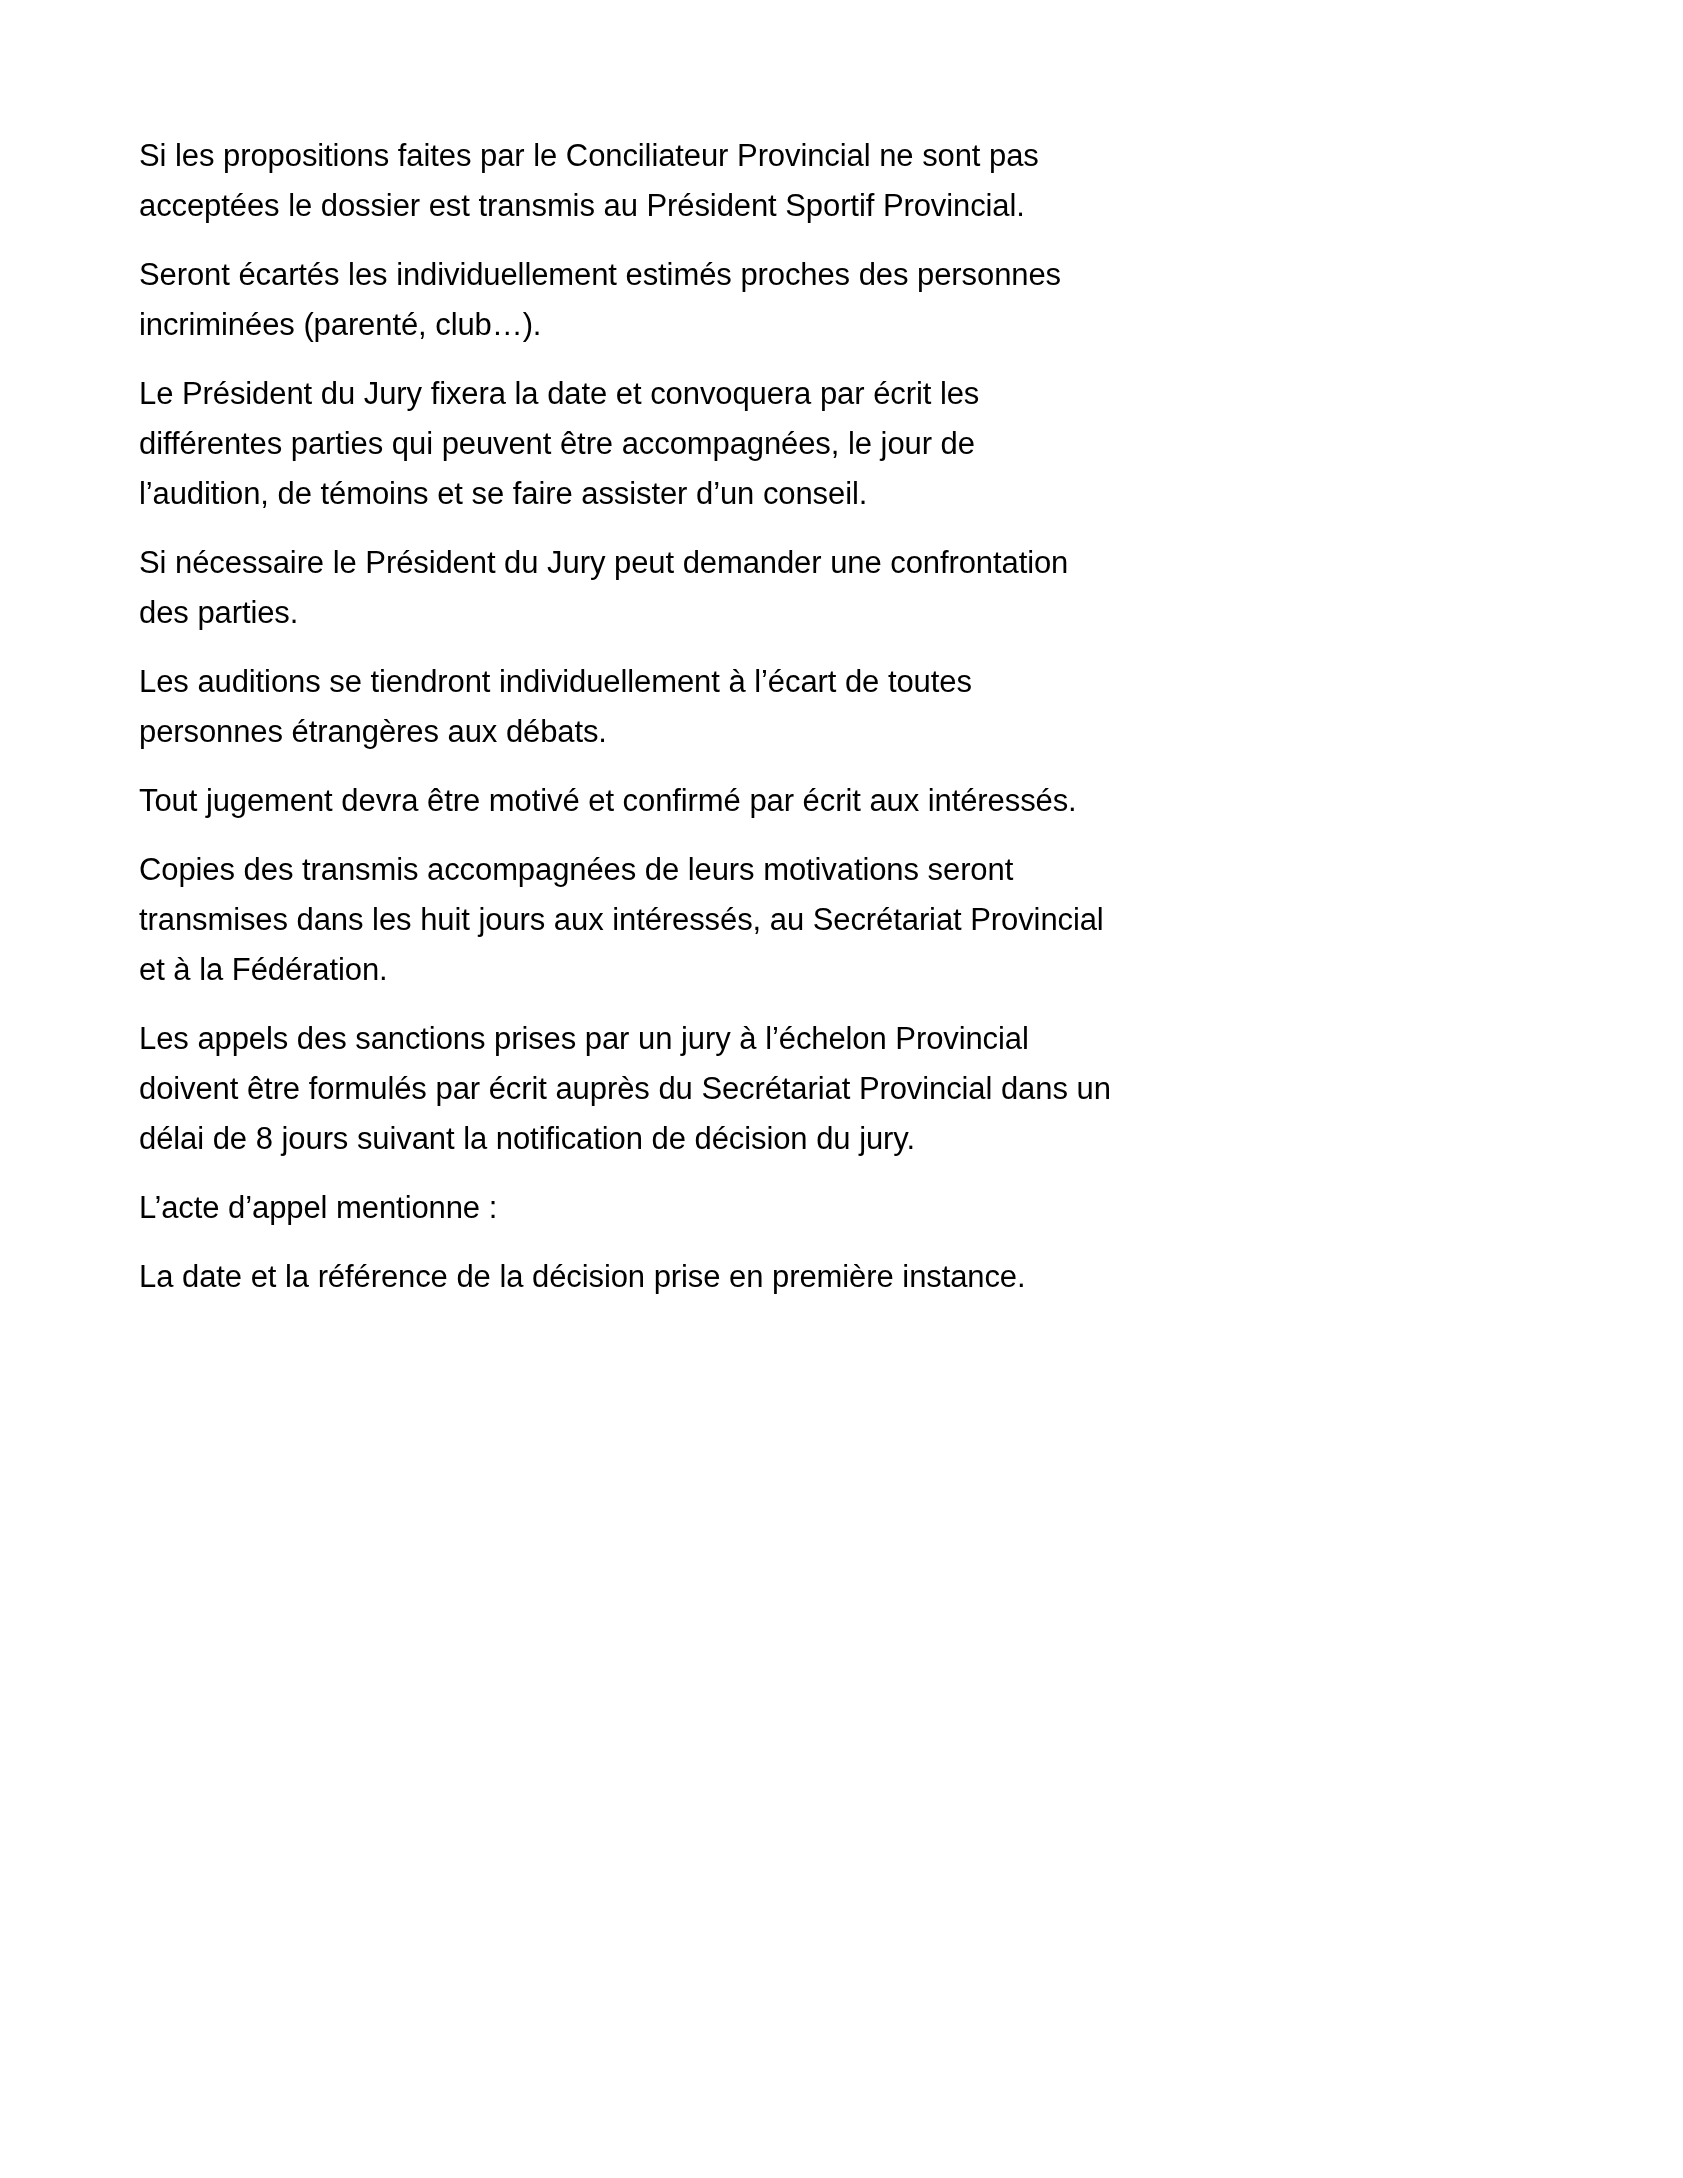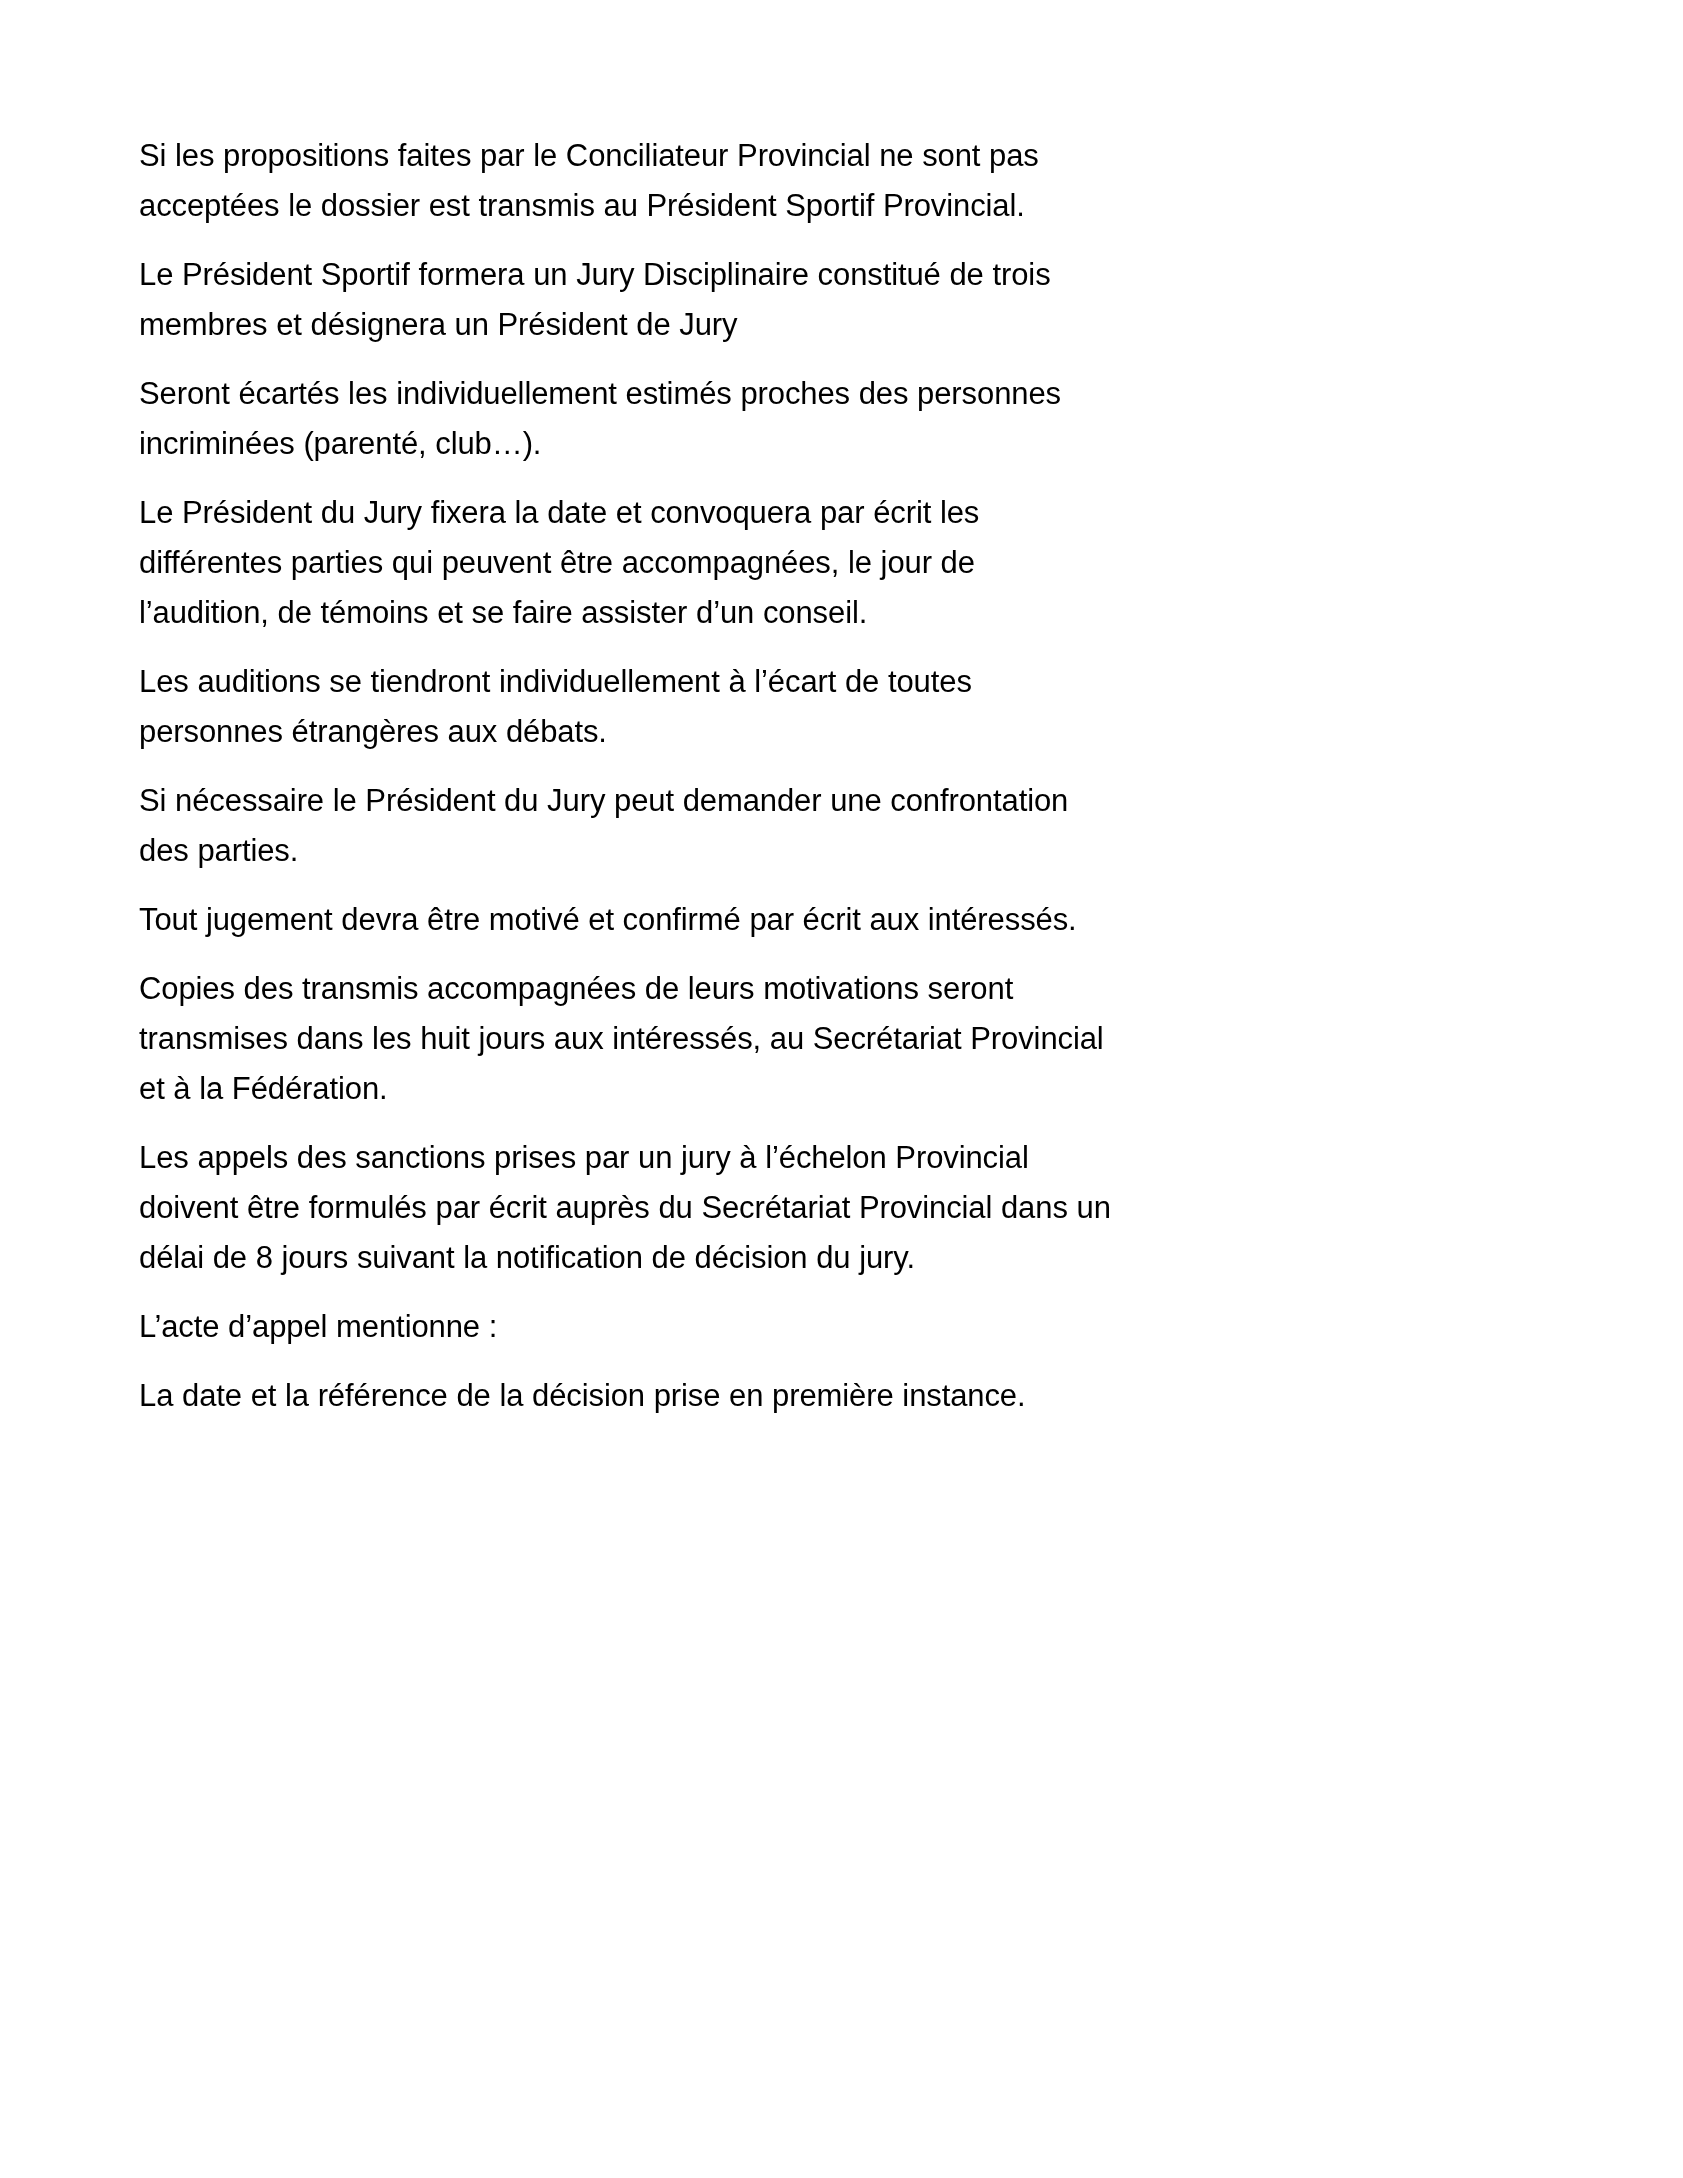--- a/index.html
+++ b/index.html
@@ -48,30 +48,29 @@
 </style>
 </head>
 <body>
 
 <div class="page">
 
   <div class="doc-body">
 
     <p class="para">Si les propositions faites par le Conciliateur Provincial ne sont pas acceptées le dossier est transmis au Président Sportif Provincial.</p>
 
-    <p class="para">Le Président Sportif formera un Jury Disciplinaire constitué de trois membres et désignera un Président de Jury</p>
 
     <p class="para">Seront écartés les individuellement estimés proches des personnes incriminées (parenté, club…).</p>
 
     <p class="para">Le Président du Jury fixera la date et convoquera par écrit les différentes parties qui peuvent être accompagnées, le jour de l’audition, de témoins et se faire assister d’un conseil.</p>
 
 
+    <p class="para wide">Si nécessaire le Président du Jury peut demander une confrontation des parties.</p>
+
     <p class="para">Les auditions se tiendront individuellement à l’écart de toutes personnes étrangères aux débats.</p>
-
-    <p class="para wide">Si nécessaire le Président du Jury peut demander une confrontation des parties.</p>
 
     <p class="para wide">Tout jugement devra être motivé et confirmé par écrit aux intéressés.</p>
 
     <p class="para wide">Copies des transmis accompagnées de leurs motivations seront transmises dans les huit jours aux intéressés, au Secrétariat Provincial et à la Fédération.</p>
 
 
     <p class="para wide">Les appels des sanctions prises par un jury à l’échelon Provincial doivent être formulés par écrit auprès du Secrétariat Provincial dans un délai de 8 jours suivant la notification de décision du jury.</p>
 
     <p class="para">L’acte d’appel mentionne :</p>
 

